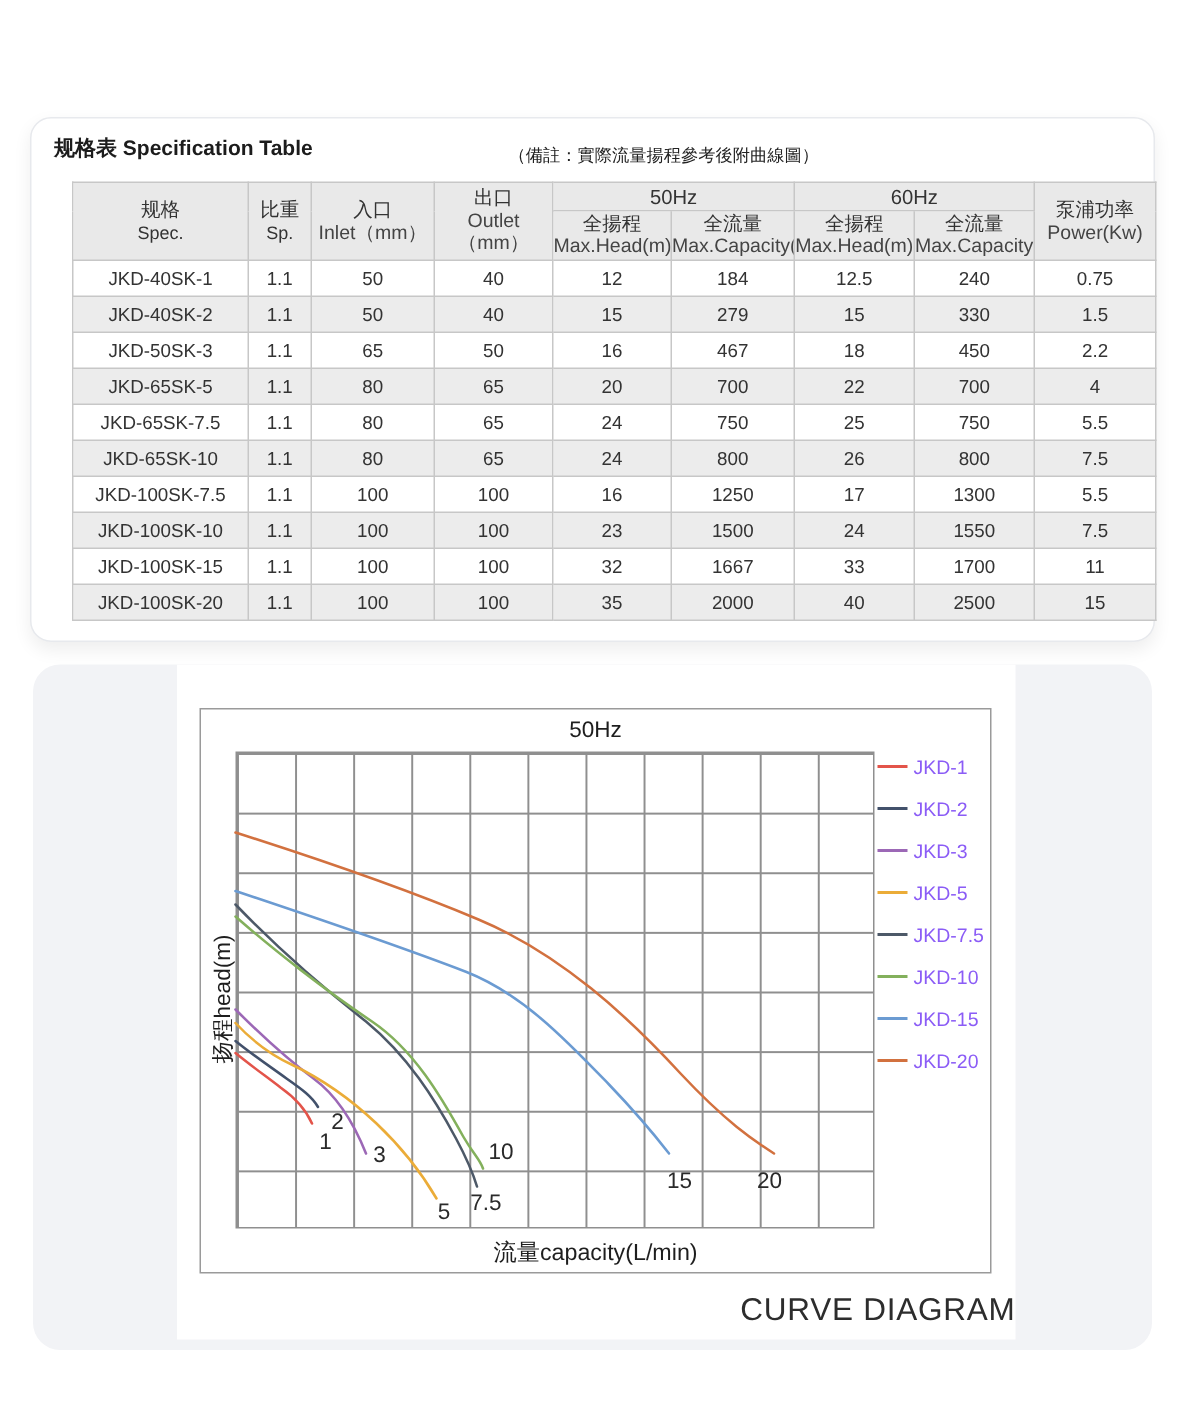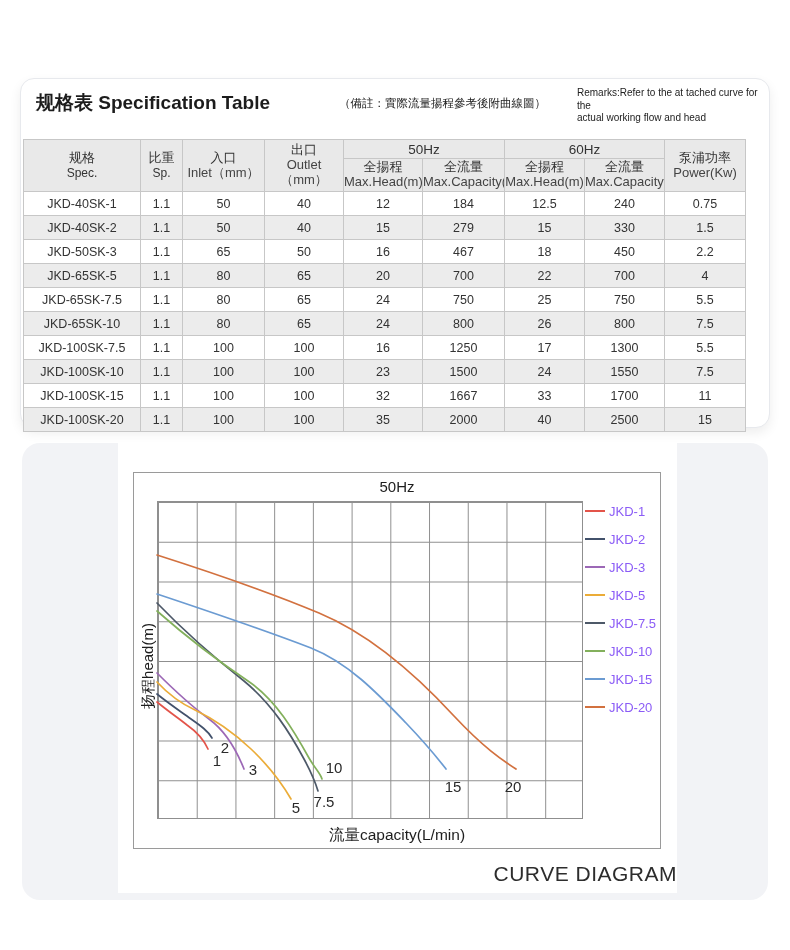--- a/index.html
+++ b/index.html
@@ -6,26 +6,26 @@
   .page{position:relative;width:790px;height:950px;background:#ffffff;overflow:hidden;
         font-family:"Liberation Sans", sans-serif;color:#333;}
 
   
   .page-title{position:absolute;top:20px;left:0;width:790px;text-align:center;
     font-size:37px;font-weight:bold;color:#2a63c1;letter-spacing:2px;margin:0;}
 
   
   .spec-card{position:absolute;left:20px;top:78px;width:750px;height:350px;background:#fff;
     border:1px solid #e7e9ed;border-radius:14px;box-shadow:0 5px 12px rgba(0,0,0,.07);box-sizing:border-box;}
-  .spec-title{position:absolute;left:15px;top:11px;font-size:19px;font-weight:bold;color:#1c1c1c;}
+  .spec-title{position:absolute;left:15px;top:11px;font-size:14px;font-weight:bold;color:#1c1c1c;}
   .spec-note{position:absolute;left:318px;top:17px;font-size:11.5px;color:#222;}
   .spec-remark{position:absolute;left:556px;top:8px;width:190px;font-size:10px;line-height:1.25;color:#222;}
 
-  table.spec{position:absolute;left:2px;top:42px;border-collapse:collapse;table-layout:fixed;
-    width:722px;font-size:12.5px;color:#333;margin-top:18px;}
+  table.spec{position:absolute;left:27px;top:42px;border-collapse:collapse;table-layout:fixed;
+    width:722px;font-size:12.5px;color:#333;}
   table.spec th,table.spec td{border:1px solid #c7c7c7;text-align:center;vertical-align:middle;
     padding:0;overflow:hidden;}
   table.spec thead th{background:#e9e9e9;font-weight:normal;}
   table.spec .grp{height:19px;font-size:13.5px;}
   table.spec .sub{height:33px;}
   table.spec tbody tr{height:24px;background:#ffffff;}
   table.spec tbody tr:nth-child(even){background:#ececec;}
   .hzh{display:block;font-size:13px;line-height:1.15;}
   .hen{display:block;font-size:13px;line-height:1.15;color:#444;}
   .hen2{display:block;font-size:12px;line-height:1.2;color:#333;}
@@ -60,24 +60,20 @@
 </style>
 </head>
 <body>
 
 <div class="page">
 
 
   <section class="spec-card">
     <div class="spec-title">规格表 Specification Table</div>
     <div class="spec-note">（備註：實際流量揚程參考後附曲線圖）</div>
-    <div class="spec-remark">
-      <span>Remarks:Refer to the at tached curve for the</span><br>
-      <span>actual working flow and head</span>
-    </div>
 
     <table class="spec">
       <colgroup>
         <col style="width:117px">
           <col style="width:42px">
           <col style="width:82px">
           <col style="width:79px">
         <col style="width:79px">
           <col style="width:82px">
           <col style="width:80px">

